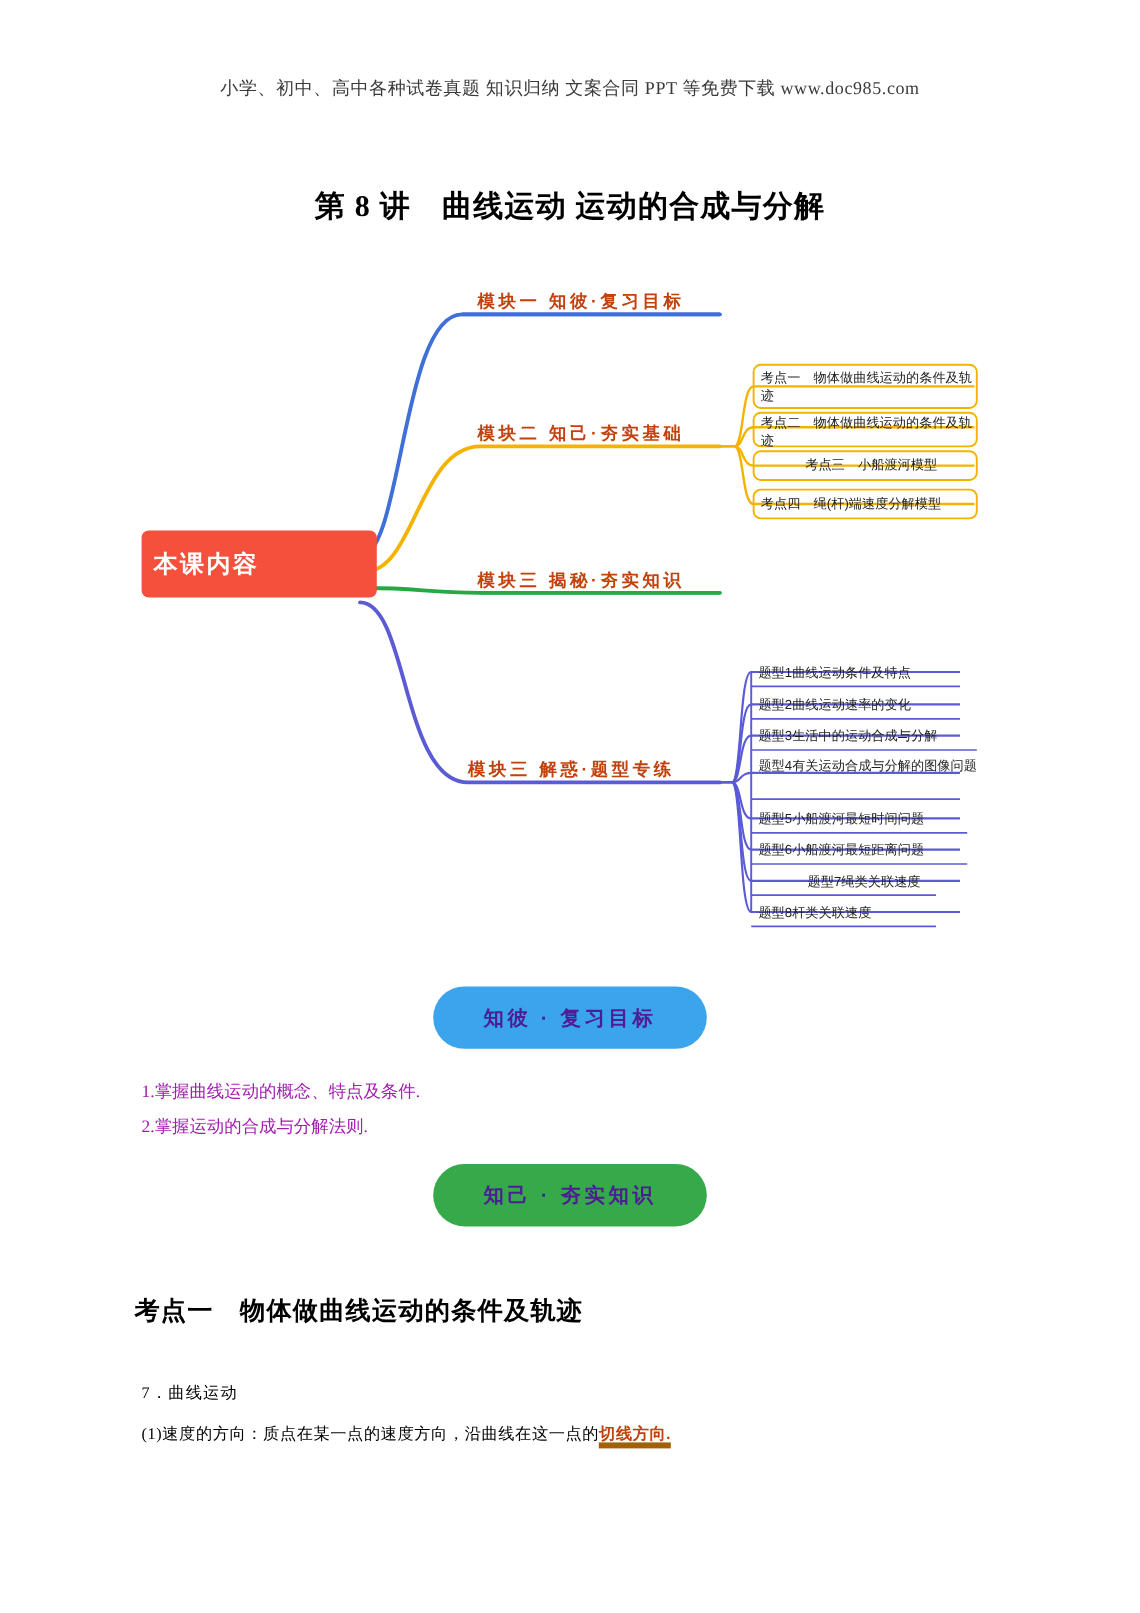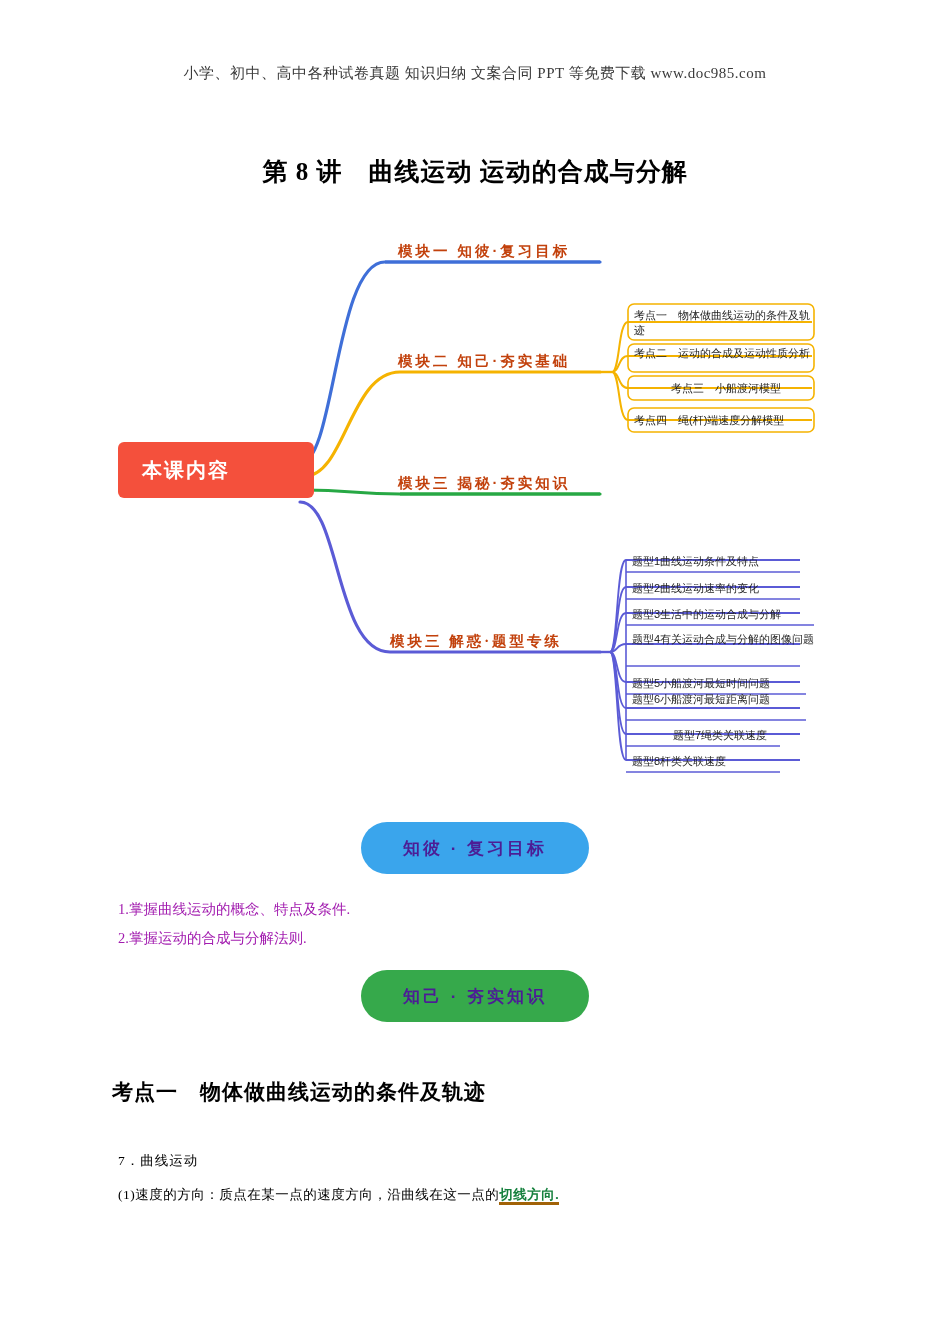--- a/index.html
+++ b/index.html
@@ -61,21 +61,21 @@
     top: 210px;
     width: 196px;
     height: 56px;
     background: #f4503c;
     border-radius: 6px;
     color: #fff;
     font-size: 20px;
     font-weight: bold;
     display: flex;
     align-items: center;
-    padding-left: 24px;
+    padding-left: 10px;
     box-sizing: border-box;
     letter-spacing: 2px;
     font-family: "Liberation Sans", sans-serif;
   }
   .branch-label {
     position: absolute;
     font-size: 14.5px;
     font-weight: bold;
     color: #c2410c;
     letter-spacing: 3px;
@@ -136,23 +136,23 @@
   }
   .para {
     position: absolute;
     left: 118px;
     top: 1186px;
     font-size: 13.5px;
     letter-spacing: 0.5px;
     font-family: "Liberation Serif", serif;
   }
   .hl {
-    color: #15803d;
-    font-weight: bold;
-    border-bottom: 3px solid #a16207;
+    color: #c2410c;
+    font-weight: bold;
+    border-bottom: 5px solid #a16207;
   }
 </style>
 </head>
 <body>
 
 <div class="page">
 
   <div class="header-note">小学、初中、高中各种试卷真题 知识归纳 文案合同 PPT 等免费下载    www.doc985.com</div>
 
   <div class="doc-title">第 8 讲　曲线运动 运动的合成与分解</div>
@@ -202,33 +202,33 @@
 
       <line x1="285" y1="30" x2="500" y2="30" stroke="#3f6fd8" stroke-width="3"></line>
       <line x1="300" y1="262" x2="500" y2="262" stroke="#27a844" stroke-width="3"></line>
     </svg>
 
     <div class="node-root">本课内容</div>
 
     <div class="branch-label" style="left:298px; top:10px;">模块一 知彼·复习目标</div>
     <div class="branch-label" style="left:298px; top:120px;">模块二 知己·夯实基础</div>
     <div class="branch-label" style="left:298px; top:242px;">模块三 揭秘·夯实知识</div>
-    <div class="branch-label" style="left:290px; top:400px;font-family:Liberation Serif, serif;">模块三 解惑·题型专练</div>
+    <div class="branch-label" style="left:290px; top:400px;">模块三 解惑·题型专练</div>
 
     <div class="leaf two-line" style="left:534px; top:76px;">考点一　物体做曲线运动的条件及轨迹</div>
-    <div class="leaf two-line" style="left:534px; top:114px;">考点二　运动的合成及运动性质分析</div>
+    <div class="leaf two-line" style="left:534px; top:114px;">考点二　物体做曲线运动的条件及轨迹</div>
     <div class="leaf" style="left:534px; top:149px;margin-left:37px;">考点三　小船渡河模型</div>
     <div class="leaf" style="left:534px; top:181px;">考点四　绳(杆)端速度分解模型</div>
 
     <div class="leaf" style="left:532px; top:322px;">题型1曲线运动条件及特点</div>
     <div class="leaf" style="left:532px; top:349px;">题型2曲线运动速率的变化</div>
     <div class="leaf" style="left:532px; top:375px;">题型3生活中的运动合成与分解</div>
     <div class="leaf two-line" style="left:532px; top:400px; width:185px;">题型4有关运动合成与分解的图像问题</div>
     <div class="leaf" style="left:532px; top:444px;">题型5小船渡河最短时间问题</div>
-    <div class="leaf" style="left:532px; top:460px;">题型6小船渡河最短距离问题</div>
+    <div class="leaf" style="left:532px; top:470px;">题型6小船渡河最短距离问题</div>
     <div class="leaf" style="left:532px; top:496px;margin-left:41px;">题型7绳类关联速度</div>
     <div class="leaf" style="left:532px; top:522px;">题型8杆类关联速度</div>
   </div>
 
   <div class="pill pill-blue">知彼 · 复习目标</div>
 
   <div class="body-line" style="top:900px;">1.掌握曲线运动的概念、特点及条件.</div>
   <div class="body-line" style="top:929px;">2.掌握运动的合成与分解法则.</div>
 
   <div class="pill pill-green">知己 · 夯实知识</div>

